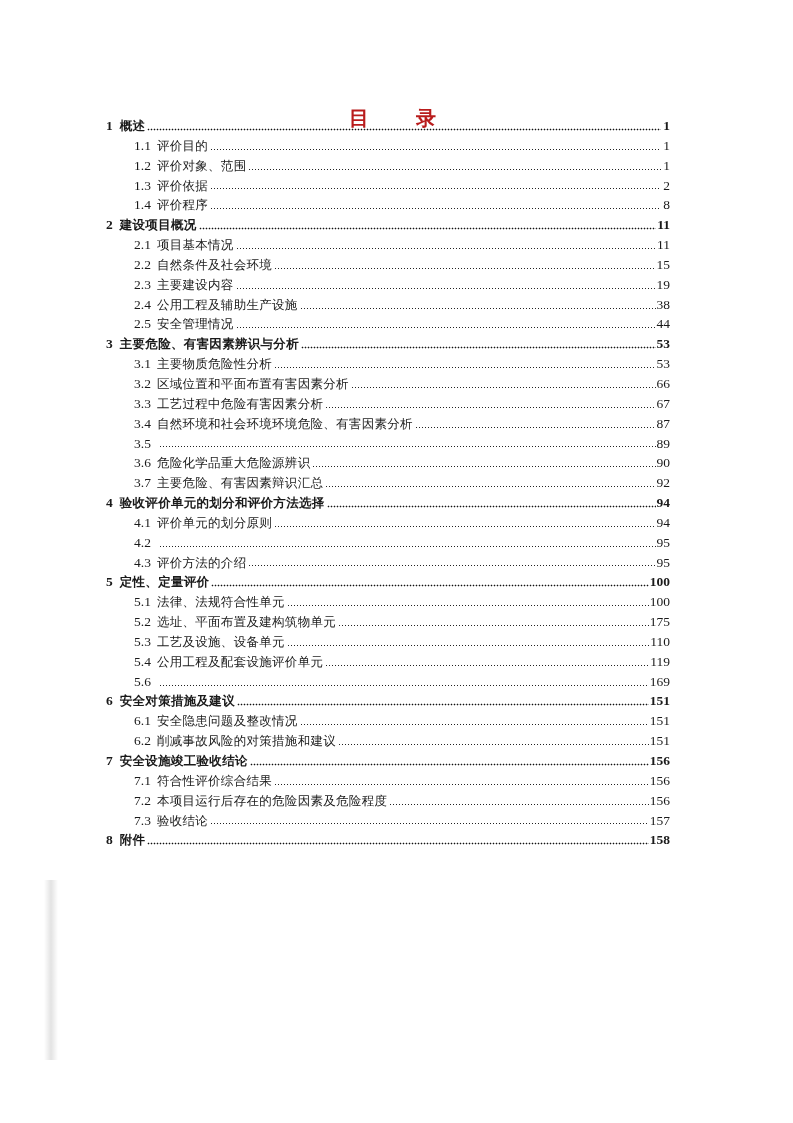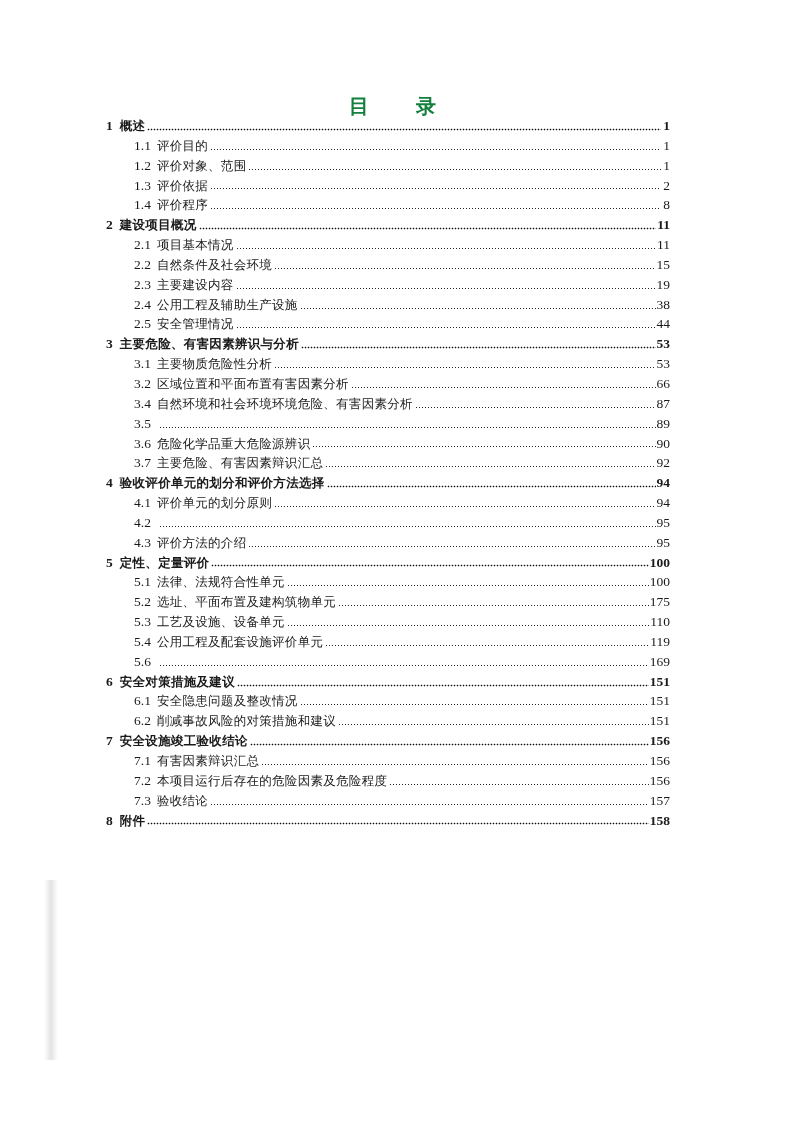--- a/index.html
+++ b/index.html
@@ -13,29 +13,29 @@
     }
     .scan-edge {
       position: absolute;
       left: 44px; top: 880px;
       width: 14px; height: 180px;
       background: linear-gradient(to right, rgba(180,180,180,0.0), rgba(175,175,175,0.35), rgba(190,190,190,0.0));
     }
     .page-title {
       position: absolute;
       left: 0; width: 785px;
-      top: 80px;
+      top: 92px;
       text-align: center;
       font-family: "DejaVu Sans", sans-serif;
       font-weight: bold;
       font-size: 20px;
       letter-spacing: 20px;
       text-indent: 20px;
       line-height: 26px;
-      color: #15803d;
+      color: #b91c1c;
     }
     .toc {
       position: absolute;
       left: 106px;
       top: 116px;
       width: 564px;
     }
     .toc-row {
       display: flex;
       align-items: baseline;
@@ -169,20 +169,26 @@
     <span class="leader"></span>
     <span class="page">53</span>
   </div>
     <div class="toc-row level-2">
     <span class="num">3.2</span>
     <span class="label">区域位置和平面布置有害因素分析</span>
     <span class="leader"></span>
     <span class="page">66</span>
   </div>
     <div class="toc-row level-2">
+    <span class="num">3.3</span>
+    <span class="label">工艺过程中危险有害因素分析</span>
+    <span class="leader"></span>
+    <span class="page">67</span>
+  </div>
+    <div class="toc-row level-2">
     <span class="num">3.4</span>
     <span class="label">自然环境和社会环境环境危险、有害因素分析</span>
     <span class="leader"></span>
     <span class="page">87</span>
   </div>
     <div class="toc-row level-2">
     <span class="num">3.5</span>
     <span class="leader"></span>
     <span class="page">89</span>
   </div>
@@ -275,21 +281,21 @@
     <span class="page">151</span>
   </div>
     <div class="toc-row level-1">
     <span class="num">7</span>
     <span class="label">安全设施竣工验收结论</span>
     <span class="leader"></span>
     <span class="page">156</span>
   </div>
     <div class="toc-row level-2">
     <span class="num">7.1</span>
-    <span class="label">有害因素辩识汇总</span>
+    <span class="label">符合性评价综合结果</span>
     <span class="leader"></span>
     <span class="page">156</span>
   </div>
     <div class="toc-row level-2">
     <span class="num">7.2</span>
     <span class="label">本项目运行后存在的危险因素及危险程度</span>
     <span class="leader"></span>
     <span class="page">156</span>
   </div>
     <div class="toc-row level-2">

